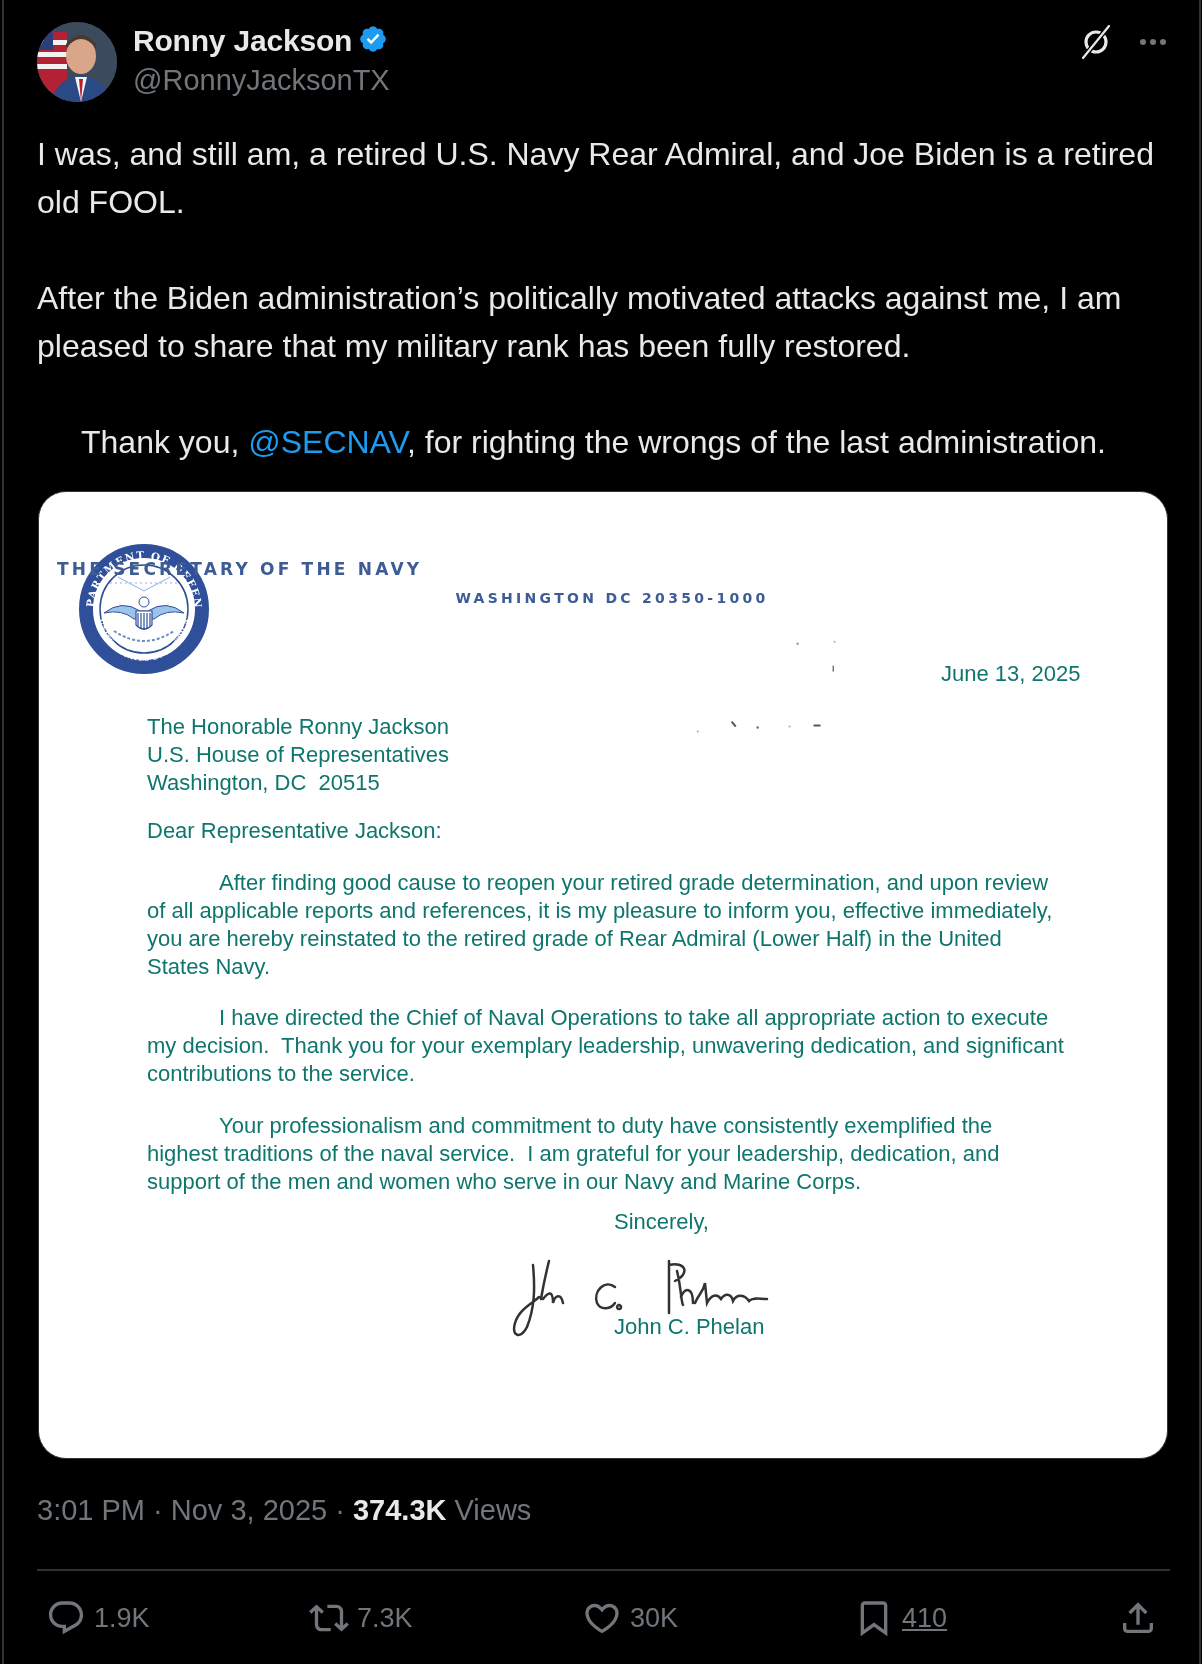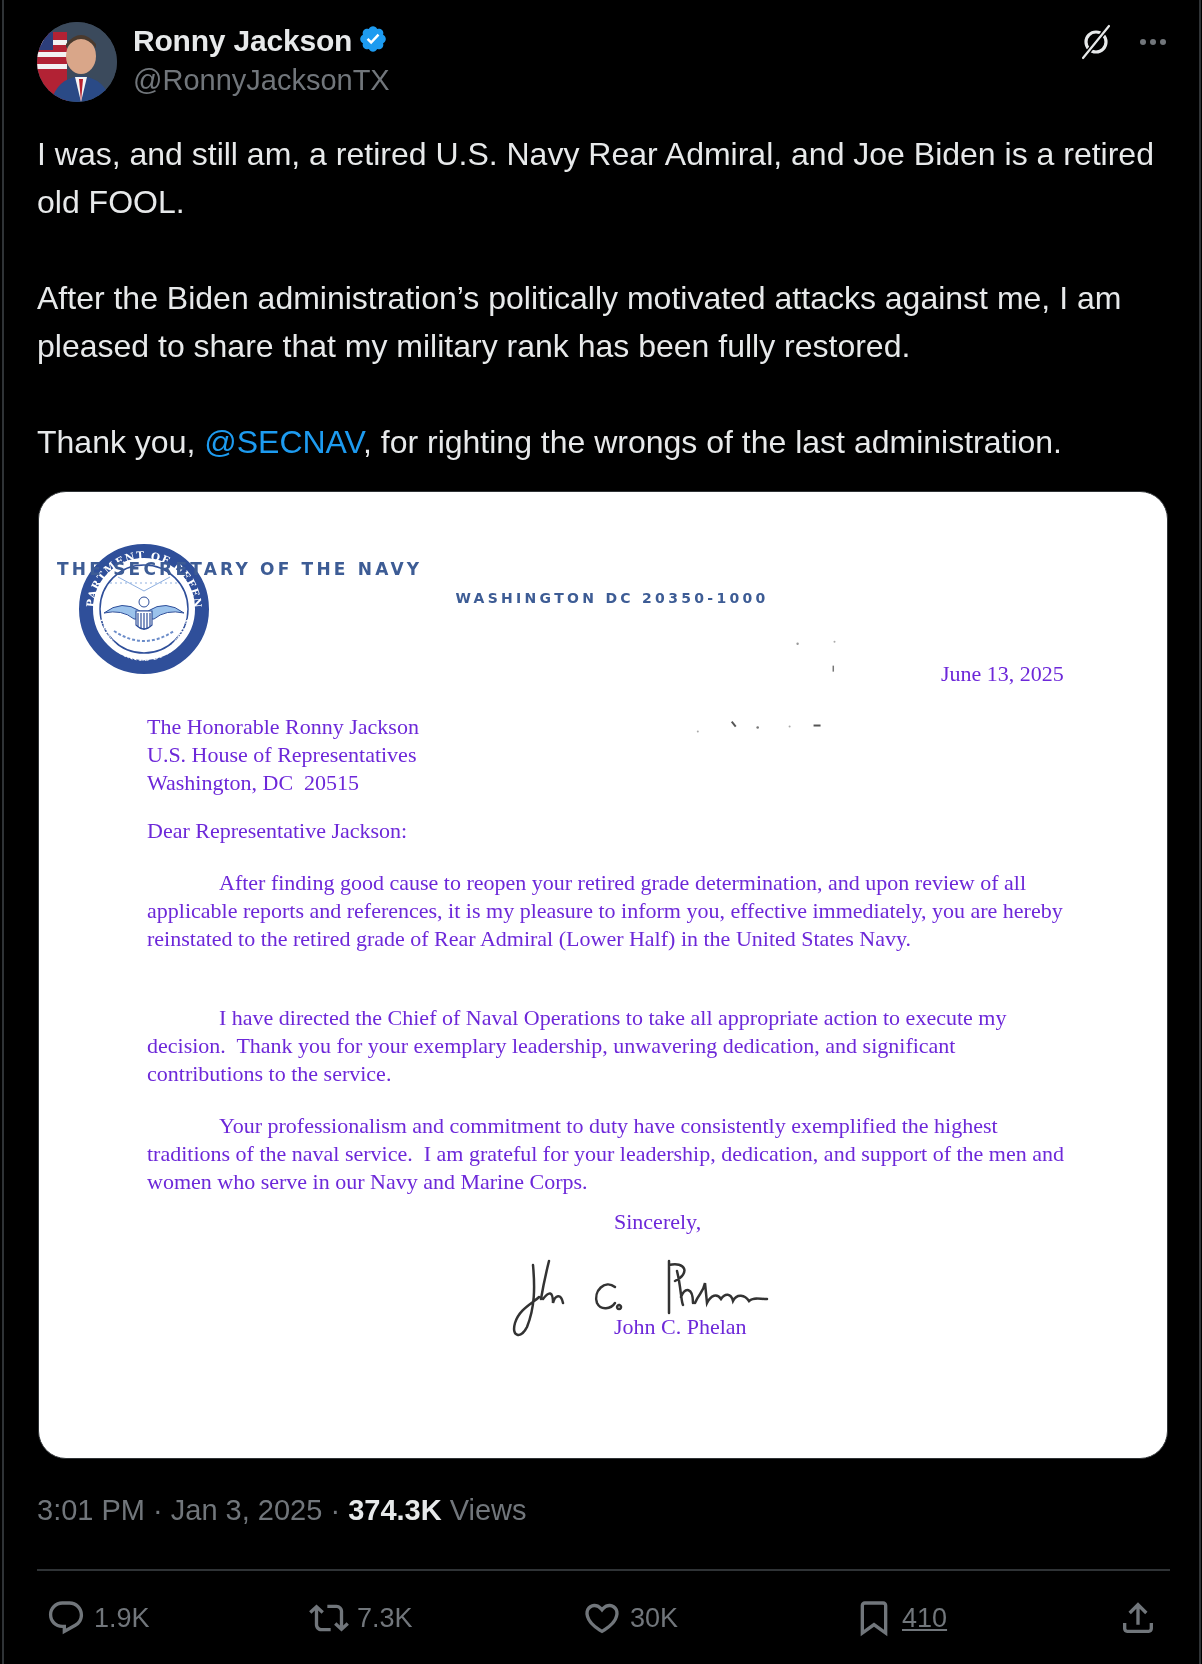--- a/index.html
+++ b/index.html
@@ -14,29 +14,29 @@
   .display-name { font-weight:700; font-size:30px; color:#e7e9ea; letter-spacing:-0.2px; }
   .verified { width:30px; height:30px; }
   .handle { position:absolute; left:133px; top:64px; font-size:29px; color:#71767b; }
 
   .grok-btn { position:absolute; left:1078px; top:24px; width:36px; height:36px; cursor:pointer; }
   .more-btn { position:absolute; left:1133px; top:28px; width:40px; height:28px; display:flex; align-items:center; justify-content:center; gap:4px; cursor:pointer; }
   .more-btn span { width:6px; height:6px; border-radius:50%; background:#71767b; display:block; }
 
   .body-text { position:absolute; left:37px; top:130px; width:1140px; font-size:32px; line-height:48px; color:#e7e9ea; }
   .body-text p { margin:0 0 48px 0; }
-  .body-text p:last-child { margin-bottom:0; }
+  .body-text p:last-child { margin-bottom:0;margin-left:44px; }
   .mention { color:#1d9bf0; cursor:pointer; }
 
   .media-card { position:absolute; left:38px; top:491px; width:1130px; height:968px; background:#fff; border-radius:28px; border:1px solid #2f3336; box-sizing:border-box; overflow:hidden; cursor:pointer; }
   .seal { position:absolute; left:35px; top:47px; width:140px; height:140px; }
   .lh-title { position:absolute; left:0; width:100%; top:67px; text-align:left; font-family:"DejaVu Sans", sans-serif; font-weight:700; font-size:17px; letter-spacing:3.2px; color:#3d5c95; padding-left:18px; box-sizing:border-box; }
   .lh-sub { position:absolute; left:0; width:100%; top:98px; text-align:center; font-family:"DejaVu Sans", sans-serif; font-weight:700; font-size:14px; letter-spacing:3.3px; color:#3d5c95; padding-left:18px; box-sizing:border-box; }
 
-  .letter { position:absolute; font-family:Liberation Serif, serif; color:#6d28d9; font-size:22px; line-height:28px; }
+  .letter { position:absolute; font-family:Liberation Sans, sans-serif; color:#0f766e; font-size:22px; line-height:28px; }
   .l-date { left:902px; top:168px; }
   .l-addr { left:108px; top:221px; }
   .l-salute { left:108px; top:325px; }
   .l-para { left:108px; width:920px; text-align:left; }
   .l-para .indent { display:inline-block; width:72px; }
   .l-p1 { top:377px; }
   .l-p2 { top:512px; }
   .l-p3 { top:620px; }
   .l-closing { left:575px; top:716px; }
   .l-signame { left:575px; top:821px; }
@@ -157,21 +157,21 @@
   <div class="letter l-closing">Sincerely,</div>
   <svg class="signature" viewBox="0 0 280 100">
     <path d="M24 18 C26 40 26 60 18 80 C12 92 2 90 6 76 C10 62 24 56 30 50 M32 52 C34 40 38 22 40 14 M34 52 C40 44 44 44 44 56 C46 48 52 46 54 56" fill="none" stroke="#333" stroke-width="2.5" stroke-linecap="round"></path>
     <path d="M106 40 C96 32 84 44 88 56 C92 64 102 62 106 56 M110 58 a2 2 0 1 0 0.1 0" fill="none" stroke="#333" stroke-width="2.5" stroke-linecap="round"></path>
     <path d="M160 14 L160 66 M160 18 C176 14 182 26 166 34 M168 24 C172 40 172 54 174 58 M172 50 C176 40 184 40 184 56 M186 56 C190 46 194 46 196 36 L198 56 C202 48 208 46 212 52 C216 46 222 46 224 54 C228 46 236 48 240 54 C244 50 250 52 258 52" fill="none" stroke="#333" stroke-width="2.5" stroke-linecap="round"></path>
   </svg>
   <div class="letter l-signame">John C. Phelan</div>
 </div>
 
 <div class="meta">
-  <span class="link"><span>3:01 PM</span><span> · </span><span>Jan 3, 2025</span></span><span> · </span><span class="link"><span class="views-count">374.3K</span><span> Views</span></span>
+  <span class="link"><span>3:01 PM</span><span> · </span><span>Nov 3, 2025</span></span><span> · </span><span class="link"><span class="views-count">374.3K</span><span> Views</span></span>
 </div>
 
 <div class="sep"></div>
 
 <div class="action a-reply">
   <svg viewBox="0 0 24 24">
       <path fill="#71767b" d="M1.751 10c0-4.42 3.584-8 8.005-8h4.366c4.49 0 8.129 3.64 8.129 8.13 0 2.96-1.607 5.68-4.196 7.11l-8.054 4.46v-3.69h-.067c-4.49.1-8.183-3.51-8.183-8.01zm8.005-6c-3.317 0-6.005 2.69-6.005 6 0 3.37 2.77 6.08 6.138 6.01l.351-.01h1.761v2.3l5.087-2.81c1.951-1.08 3.163-3.13 3.163-5.36 0-3.39-2.744-6.13-6.129-6.13H9.756z"></path>
     </svg>
   <span>1.9K</span>
 </div>

